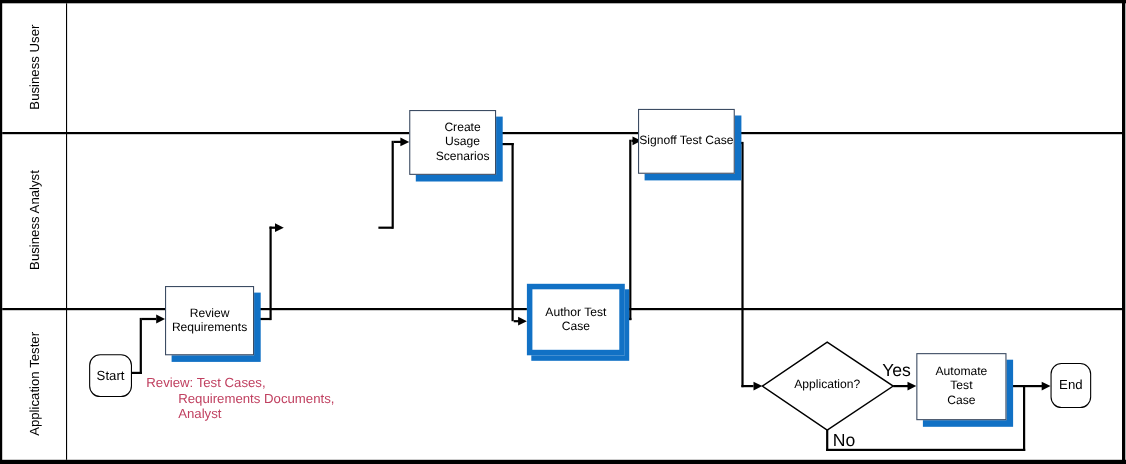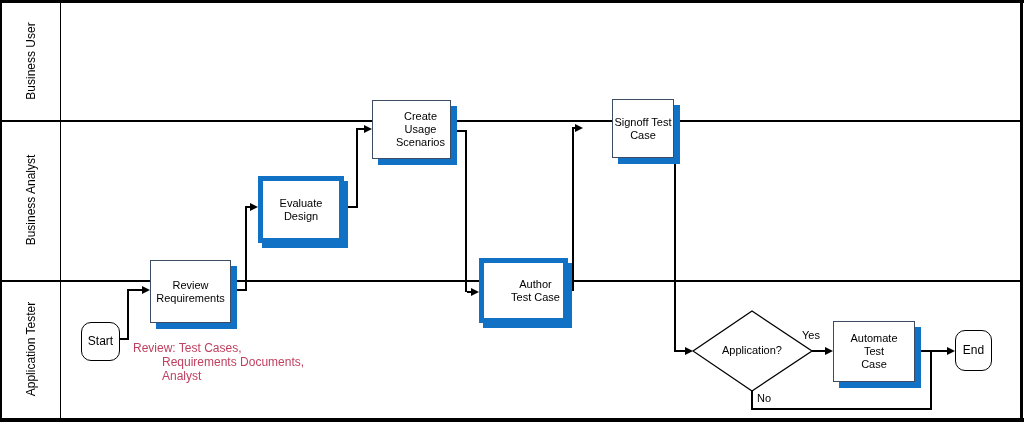--- a/index.html
+++ b/index.html
@@ -19,21 +19,21 @@
   .arr{position:absolute;width:0;height:0;border-top:4px solid transparent;
        border-bottom:4px solid transparent;border-left:8px solid var(--ink);z-index:2;}
   .node{position:absolute;background:#fff;display:flex;align-items:center;justify-content:center;
         text-align:center;font-size:11px;line-height:13px;z-index:3;box-sizing:border-box;}
   .shadowed{border:1px solid var(--thin-border);box-shadow:6px 6px 0 0 var(--blue);}
   .thick{border:5px solid var(--blue);box-shadow:4px 5px 0 0 var(--blue);}
   .pad{padding:0 17px;}
   .terminator{border:1px solid #000;border-radius:9px;font-size:12px;box-shadow:none;}
   .lane-label{position:absolute;transform:translate(-50%,-50%) rotate(-90deg);
         white-space:nowrap;font-size:12px;z-index:1;}
-  .edge-label{position:absolute;font-size:11px;z-index:4;}
+  .edge-label{position:absolute;font-size:16px;z-index:4;}
   .diamond-svg{position:absolute;left:692px;top:310px;z-index:3;}
   .diamond-label{position:absolute;left:694px;top:344px;width:116px;text-align:center;
         font-size:11px;z-index:4;}
   .annotation{position:absolute;left:133px;top:341px;font-size:12px;line-height:14px;
         color:var(--red);z-index:4;white-space:nowrap;}
   .annotation .ind{margin-left:29px;}
 </style>
 </head>
 <body>
 
@@ -95,33 +95,30 @@
   <div class="edge-label" style="left:757px;top:392px;">No</div>
 
   <div class="node terminator" style="left:81px;top:322px;width:39px;height:39px;border-radius:10px;">
     <span>Start</span>
   </div>
 
   <div class="node shadowed" style="left:150px;top:260px;width:81px;height:63px;">
     <span>Review Requirements</span>
   </div>
 
-  <div class="node thick" style="left:258px;top:176px;width:86px;height:67px;">
-    <span>Evaluate Design</span>
-  </div>
 
   <div class="node shadowed" style="left:372px;top:100px;width:79px;height:59px;padding-left:18px;">
     <span>Create Usage Scenarios</span>
   </div>
 
-  <div class="node thick" style="left:479px;top:258px;width:89px;height:65px;padding-left:24px;">
+  <div class="node thick" style="left:479px;top:258px;width:89px;height:65px;">
     <span>Author Test Case</span>
   </div>
 
-  <div class="node shadowed" style="left:612px;top:99px;width:62px;height:59px;">
+  <div class="node shadowed" style="left:580px;top:99px;width:88px;height:59px;">
     <span>Signoff Test Case</span>
   </div>
 
   <svg class="diamond-svg" width="122" height="82">
     <polygon points="1,41 60,1 120,41 60,81" fill="#ffffff" stroke="#000000" stroke-width="1.3"></polygon>
   </svg>
   <div class="diamond-label">Application?</div>
 
   <div class="node shadowed pad" style="left:833px;top:321px;width:82px;height:61px;">
     <span>Automate Test Case</span>

